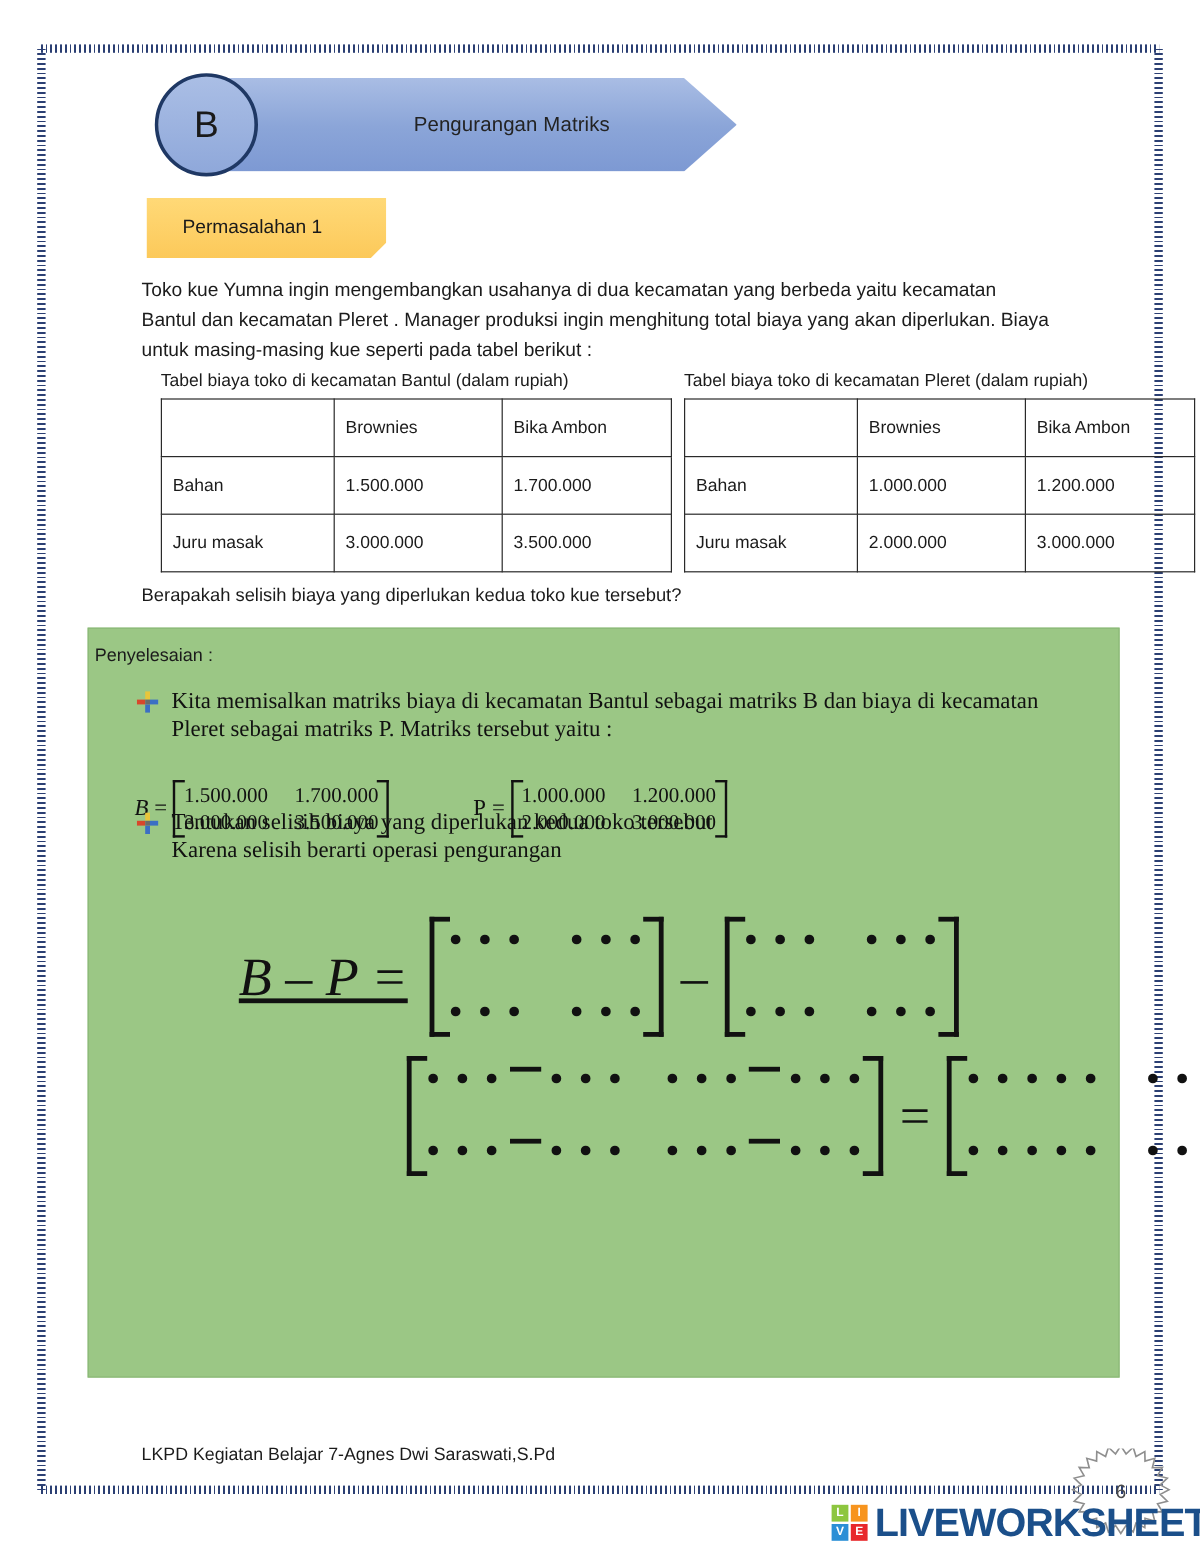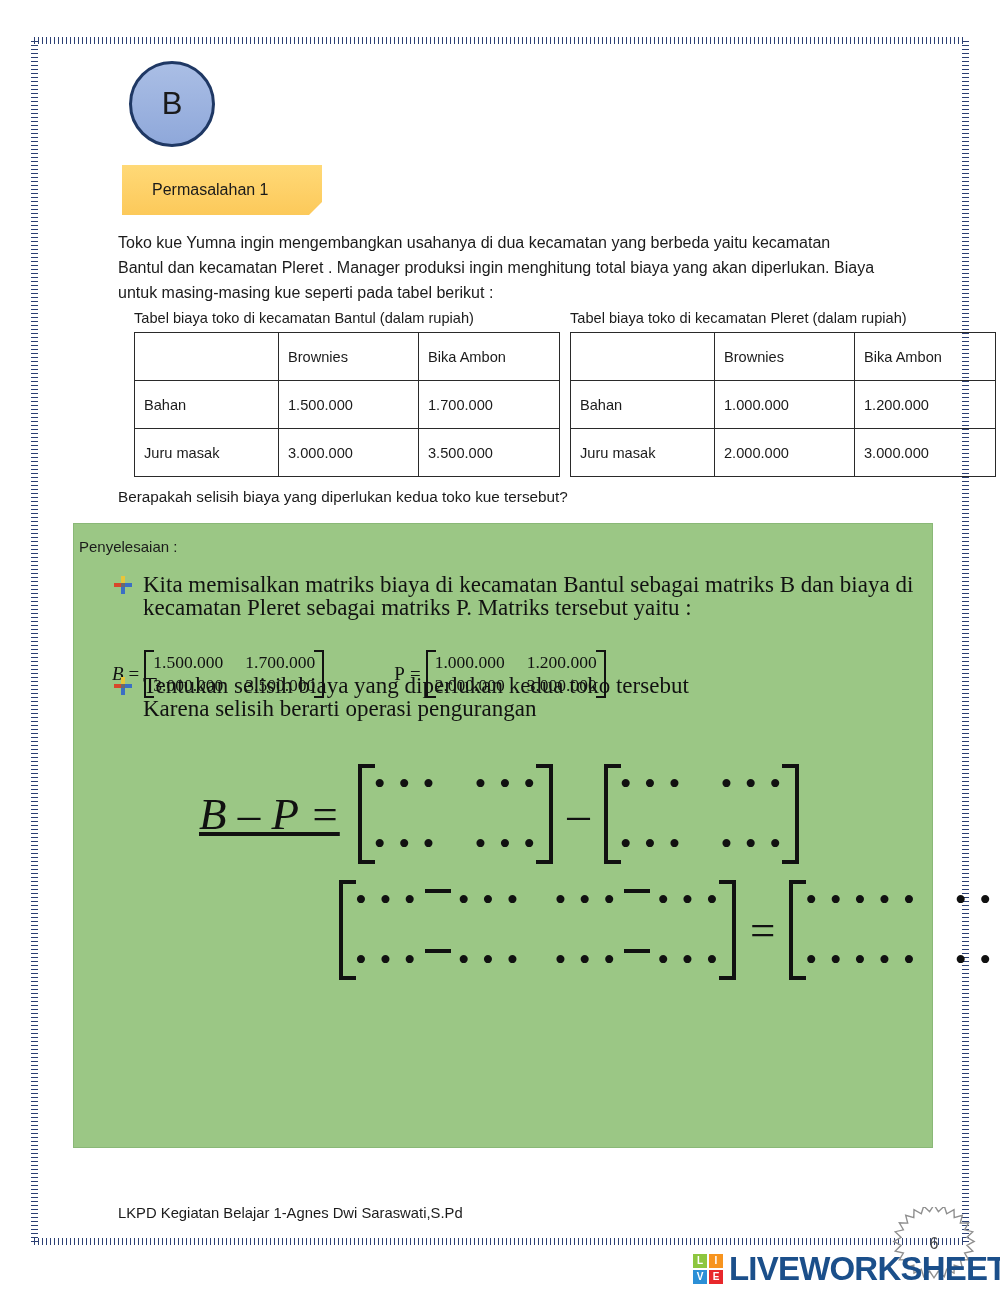--- a/index.html
+++ b/index.html
@@ -207,21 +207,21 @@
 
   .bullet-mark {
     width: 18px;
     height: 18px;
     margin-right: 11px;
     margin-top: 3px;
     flex: 0 0 auto;
   }
   .bullet-text {
     font-family: "Liberation Serif", serif;
-    font-size: 23px;
+    font-size: 19px;
     line-height: 23px;
     color: #111111;
   }
 
   
   .matrix-defs {
     position: absolute;
     left: 38px;
     top: 126px;
     width: 800px;
@@ -421,20 +421,23 @@
 
 <div class="page-frame">
   <div class="page-frame-edge edge-top"></div>
   <div class="page-frame-edge edge-bottom"></div>
   <div class="page-frame-edge edge-left"></div>
   <div class="page-frame-edge edge-right"></div>
 
   <div class="page-inner">
 
     <div class="section-header">
+      <div class="banner">
+        <span class="banner-title">Pengurangan Matriks</span>
+      </div>
       <div class="section-circle">
         <span>B</span>
       </div>
     </div>
 
     <div class="note-box">
       <span class="note-label">Permasalahan 1</span>
     </div>
 
     <div class="intro">Toko kue Yumna ingin mengembangkan usahanya di dua kecamatan yang berbeda yaitu kecamatan Bantul dan kecamatan Pleret . Manager produksi ingin menghitung total biaya yang akan diperlukan. Biaya untuk masing-masing kue seperti pada tabel berikut :</div>
@@ -618,21 +621,21 @@
               <span class="dots">• • • • •</span>
               <span class="dots">• • • • •</span>
             </span>
           </span>
         </div>
 
       </div>
 
     </div>
 
-    <div class="footer-text">LKPD Kegiatan Belajar 1-Agnes Dwi Saraswati,S.Pd</div>
+    <div class="footer-text">LKPD Kegiatan Belajar 7-Agnes Dwi Saraswati,S.Pd</div>
 
     <div class="page-badge">
       <svg width="96" height="74" viewBox="0 0 96 74">
         <polygon points="48,2 52.4,9.3 58.3,3.3 60.7,11.5 68,7.1 68.2,15.7 76.3,13.2 74.3,21.6 82.7,21.3 78.6,28.8 86.8,30.9 80.9,37 88.2,41.3 80.9,45.5 86.8,51.7 78.6,53.8 82.7,61.2 74.3,61 76.3,69.4 68.2,66.9 68,75.4 60.7,71.1 58.3,79.3 52.4,73.3 48,80.5 43.6,73.3 37.7,79.3 35.3,71.1 28,75.4 27.8,66.9 19.7,69.4 21.7,61 13.3,61.2 17.4,53.8 9.2,51.7 15.1,45.5 7.8,41.3 15.1,37 9.2,30.9 17.4,28.8 13.3,21.3 21.7,21.6 19.7,13.2 27.8,15.7 28,7.1 35.3,11.5 37.7,3.3 43.6,9.3" fill="none" stroke="#8f8f8f" stroke-width="1.4" transform="translate(0,-4) scale(1,0.93)"></polygon>
       </svg>
       <div class="num">6</div>
     </div>
 
   </div>
 </div>

